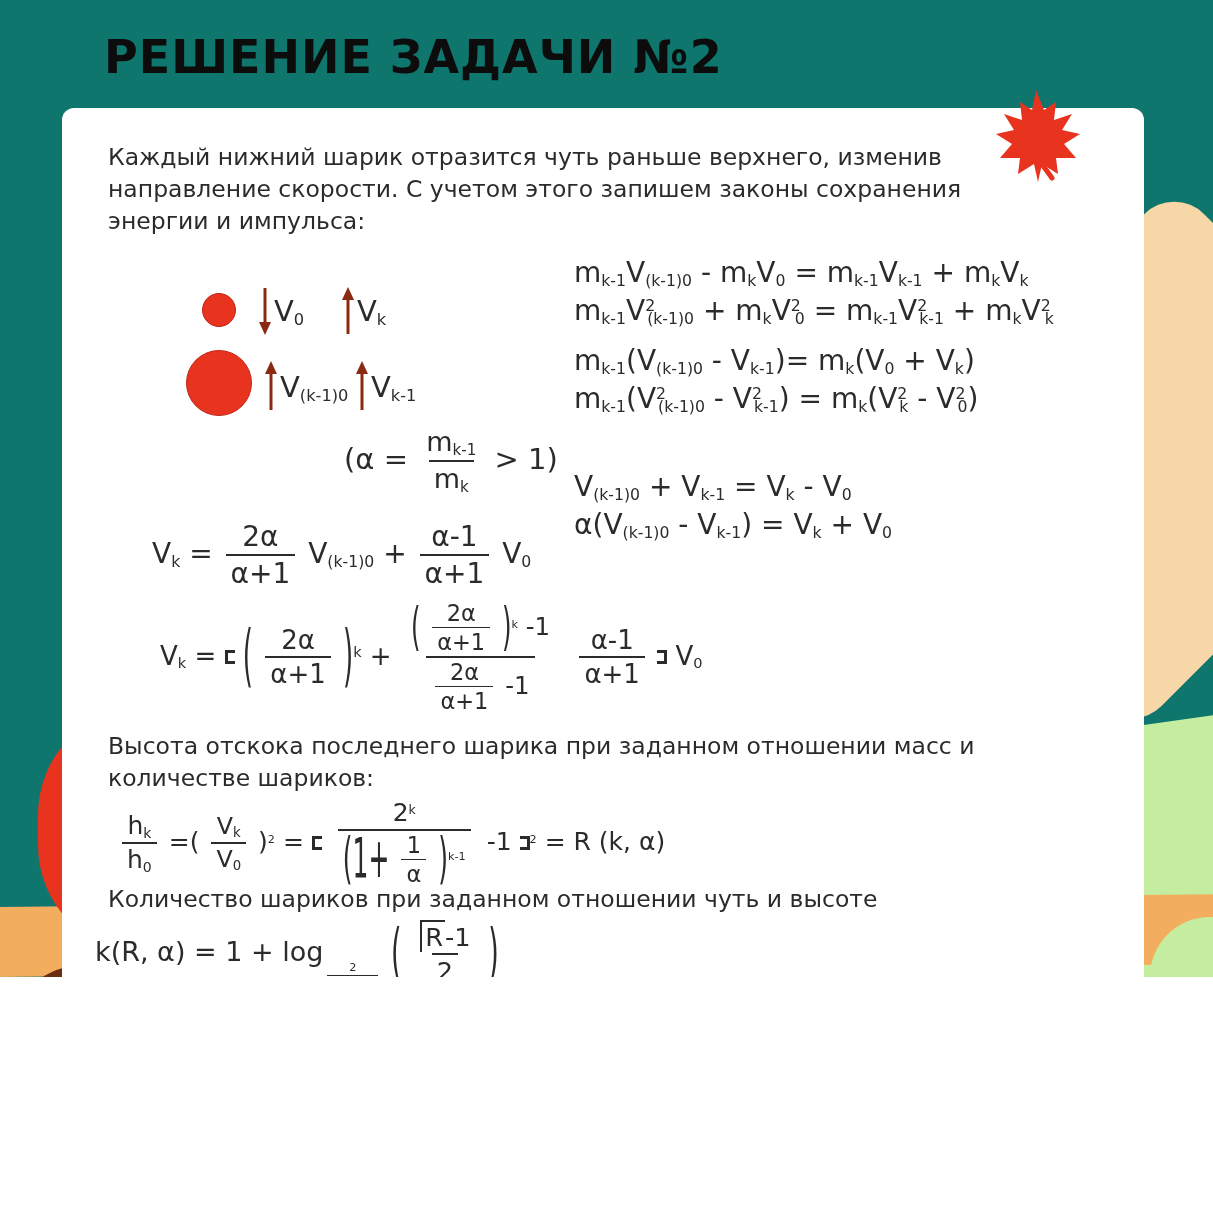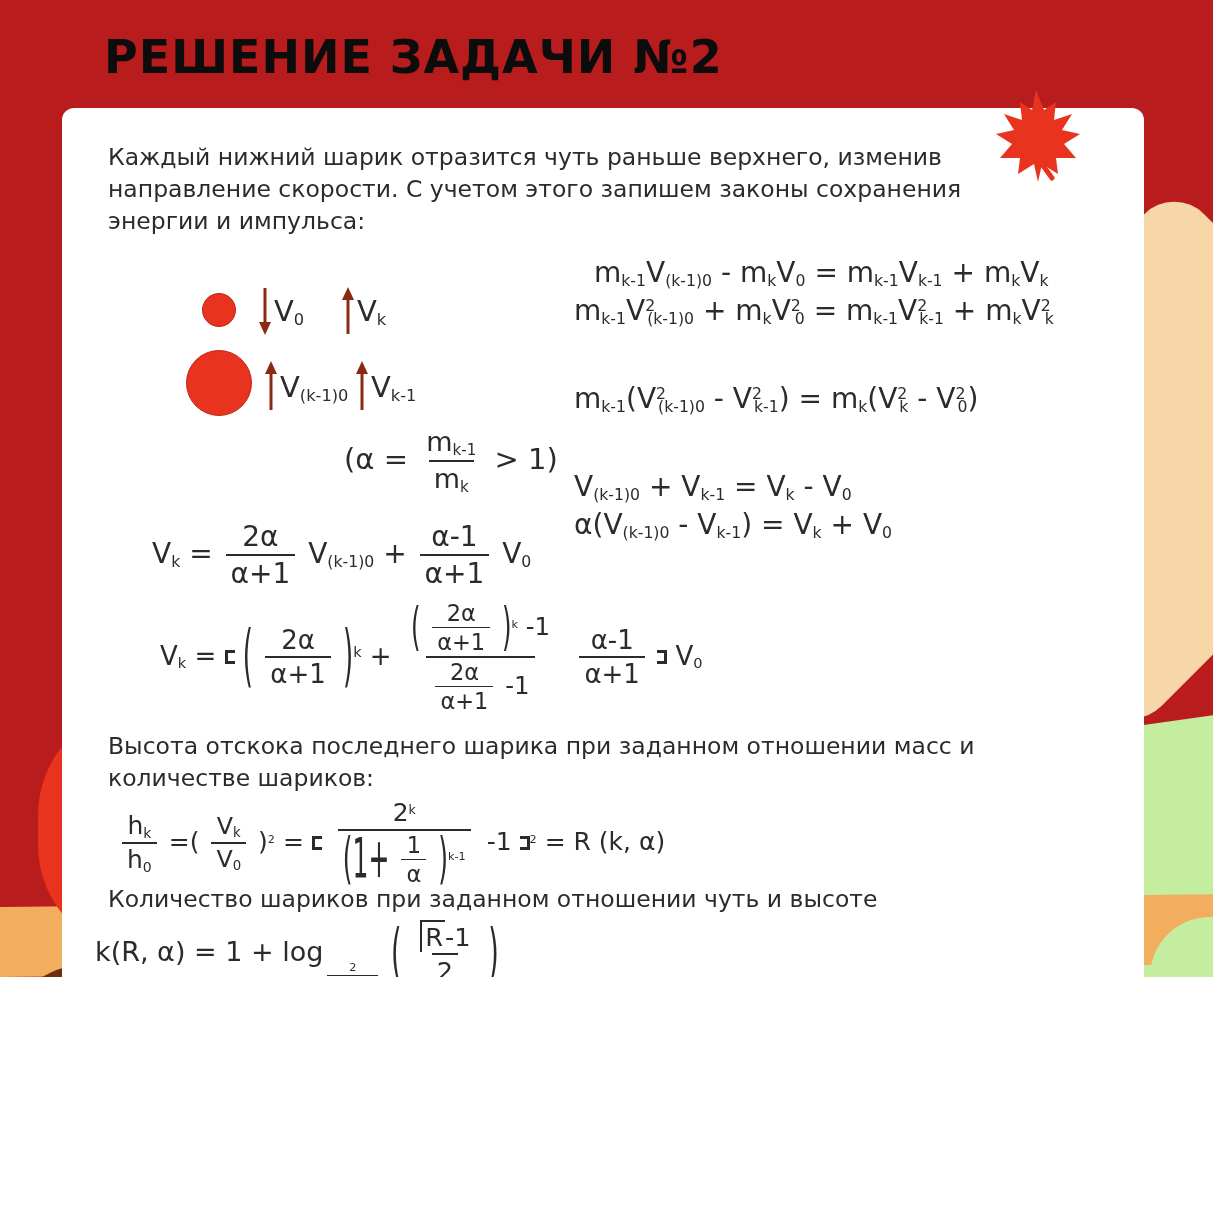--- a/index.html
+++ b/index.html
@@ -4,21 +4,21 @@
 <style>
   * { box-sizing: border-box; margin: 0; padding: 0; }
   html, body {
     width: 1213px; height: 1213px;
     font-family: "Liberation Sans", sans-serif;
     overflow: hidden;
   }
   #stage {
     position: relative;
     width: 1213px; height: 977px;
-    background: #b91c1c;
+    background: #0f766e;
     overflow: hidden;
     padding-left: 26px;
   }
 
   
   .deco { position: absolute; pointer-events: none; }
 
   .peach-diamond {
     right: -120px; top: 250px;
     width: 360px; height: 420px;
@@ -188,40 +188,43 @@
 
     <div class="eq m" style="left:282px; top:318px; font-size:29px;">
       <span>(α =</span>
       <span class="frac" style="font-size:27px;">
         <span class="num"><span>m</span><sub class="s">k-1</sub></span>
         <span class="den"><span>m</span><sub class="s">k</sub></span>
       </span>
       <span>&gt; 1)</span>
     </div>
 
-    <div class="eq m" style="left:512px; top:148px; font-size:28px;margin-left:20px;">
+    <div class="eq m" style="left:512px; top:148px; font-size:28px;">
       <span>m</span><sub class="s">k-1</sub><span>V</span><sub class="s">(k-1)0</sub>
       <span>-</span>
       <span>m</span><sub class="s">k</sub><span>V</span><sub class="s">0</sub>
       <span>=</span>
       <span>m</span><sub class="s">k-1</sub><span>V</span><sub class="s">k-1</sub>
       <span>+</span>
       <span>m</span><sub class="s">k</sub><span>V</span><sub class="s">k</sub>
     </div>
 
     <div class="eq m" style="left:512px; top:186px; font-size:28px;">
       <span>m</span><sub class="s">k-1</sub><span>V</span><sup class="s">2</sup><sub class="s" style="margin-left:-8px">(k-1)0</sub>
       <span>+</span>
       <span>m</span><sub class="s">k</sub><span>V</span><sup class="s">2</sup><sub class="s" style="margin-left:-6px">0</sub>
       <span>=</span>
       <span>m</span><sub class="s">k-1</sub><span>V</span><sup class="s">2</sup><sub class="s" style="margin-left:-8px">k-1</sub>
       <span>+</span>
       <span>m</span><sub class="s">k</sub><span>V</span><sup class="s">2</sup><sub class="s" style="margin-left:-6px">k</sub>
     </div>
 
+    <div class="eq m" style="left:512px; top:236px; font-size:28px;">
+      <span>m</span><sub class="s">k-1</sub><span>(V</span><sub class="s">(k-1)0</sub><span> - V</span><sub class="s">k-1</sub><span>)= m</span><sub class="s">k</sub><span>(V</span><sub class="s">0</sub><span> + V</span><sub class="s">k</sub><span>)</span>
+    </div>
     <div class="eq m" style="left:512px; top:274px; font-size:28px;">
       <span>m</span><sub class="s">k-1</sub><span>(V</span><sup class="s">2</sup><sub class="s" style="margin-left:-8px">(k-1)0</sub><span> - V</span><sup class="s">2</sup><sub class="s" style="margin-left:-8px">k-1</sub><span>) = m</span><sub class="s">k</sub><span>(V</span><sup class="s">2</sup><sub class="s" style="margin-left:-8px">k</sub><span> - V</span><sup class="s">2</sup><sub class="s" style="margin-left:-8px">0</sub><span>)</span>
     </div>
 
     <div class="eq m" style="left:512px; top:362px; font-size:28px;">
       <span>V</span><sub class="s">(k-1)0</sub><span> + V</span><sub class="s">k-1</sub><span> = V</span><sub class="s">k</sub><span> - V</span><sub class="s">0</sub>
     </div>
     <div class="eq m" style="left:512px; top:400px; font-size:28px;">
       <span>α(V</span><sub class="s">(k-1)0</sub><span> - V</span><sub class="s">k-1</sub><span>) = V</span><sub class="s">k</sub><span> + V</span><sub class="s">0</sub>
     </div>

